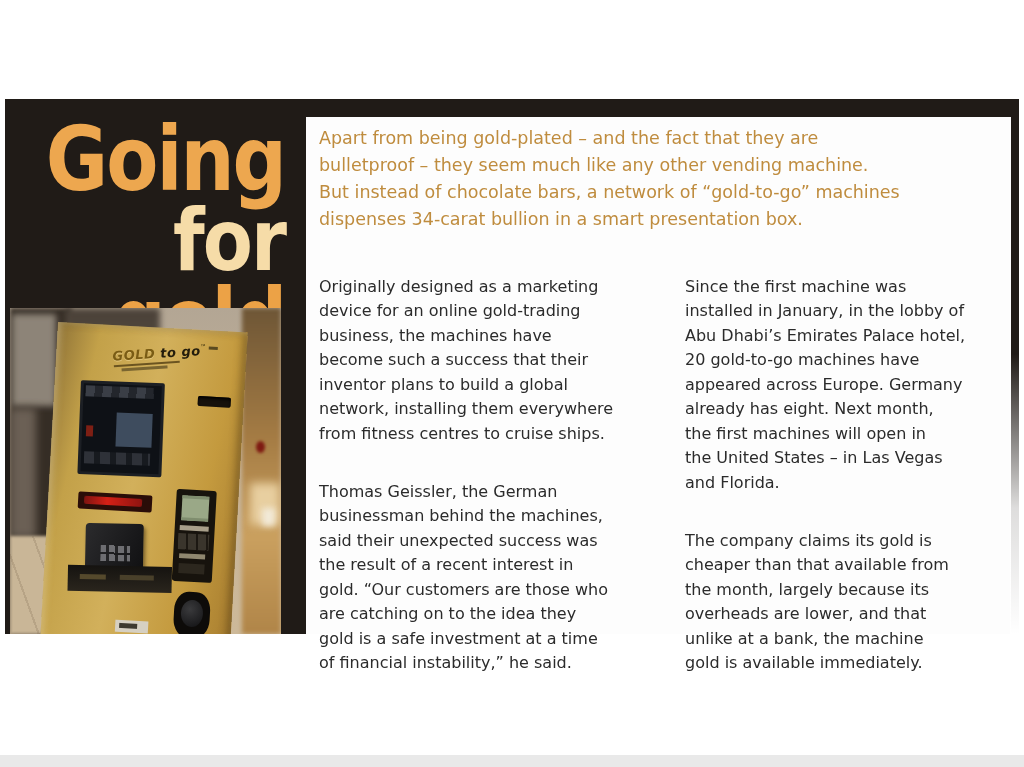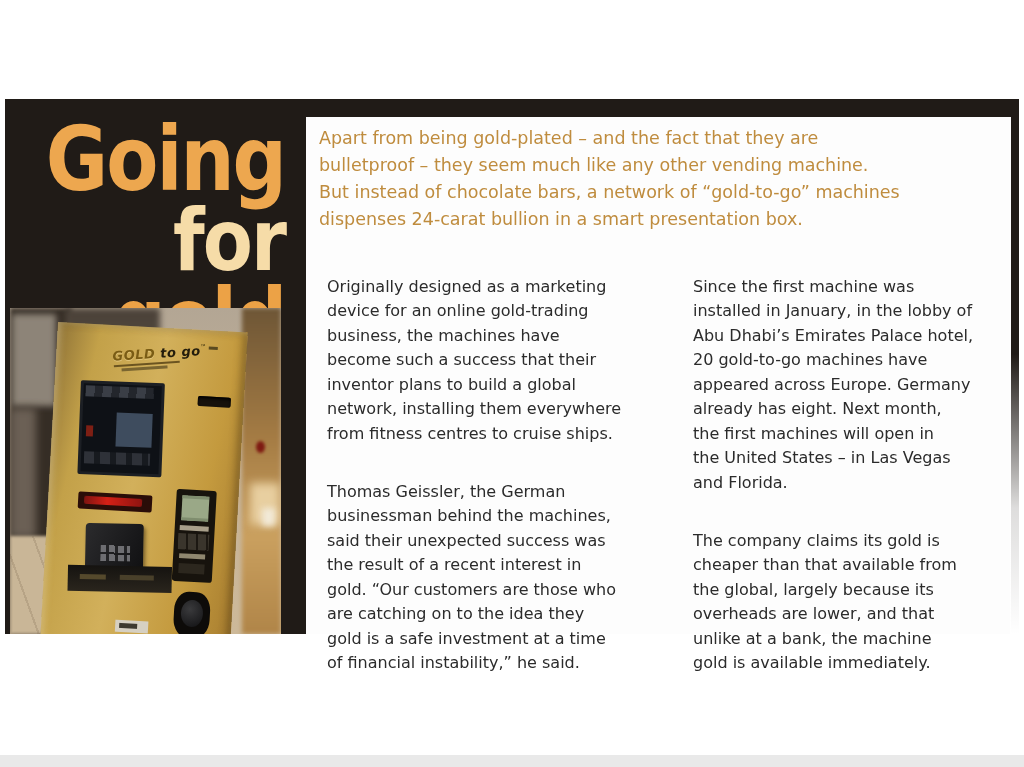--- a/index.html
+++ b/index.html
@@ -18,21 +18,21 @@
   .w-for{color:#f6dca8;}
   .w-gold{color:#eca246;}
   
   .article{position:absolute;left:301px;top:18px;width:705px;height:517px;background:#fdfdfd;}
   .intro{position:absolute;left:13px;top:8px;width:695px;font-size:17.5px;line-height:27px;
     color:#bf8c3e;white-space:pre-line;}
   .cols{position:absolute;left:13px;top:133px;width:692px;color:#2b2b2b;font-size:16px;line-height:24.5px;}
   .col{position:absolute;top:0;white-space:pre-line;}
   .col1{left:0;width:352px;}
   .col2{left:366px;width:322px;}
-  .col p{margin:0 0 9px 8px;white-space:pre-line;}
+  .col p{margin:0 0 9px 0;white-space:pre-line;}
   
   .photo{position:absolute;left:5px;top:209px;width:271px;height:326px;overflow:hidden;
     background:linear-gradient(180deg,#b3a694 0%,#c7b49a 55%,#cdb999 100%);}
   .ph{position:absolute;}
   .doorway{left:0;top:0;width:62px;height:326px;background:#352d25;filter:blur(2px);}
   .door-arch{left:2px;top:6px;width:44px;height:92px;background:#8d8478;filter:blur(3px);}
   .door-glow{left:0;top:100px;width:26px;height:130px;background:#6b6055;filter:blur(4px);}
   .mid-bg{left:55px;top:0;width:95px;height:230px;background:linear-gradient(180deg,#4a4138,#7a6c5c);filter:blur(3px);}
   .floor{left:0;top:228px;width:120px;height:98px;background:#c9b697;filter:blur(1.5px);}
   .floor-tiles{left:0;top:228px;width:120px;height:98px;opacity:.5;
@@ -176,21 +176,21 @@
         <div class="m white-label">
           <div class="m label-mark"></div>
         </div>
       </div>
     </div>
 
     <div class="article">
       <div class="intro">Apart from being gold-plated – and the fact that they are
 bulletproof – they seem much like any other vending machine.
 But instead of chocolate bars, a network of “gold-to-go” machines
-dispenses 24-carat bullion in a smart presentation box.</div>
+dispenses 34-carat bullion in a smart presentation box.</div>
       <div class="cols">
         <div class="col col1">
           <p>Originally designed as a marketing
 device for an online gold-trading
 business, the machines have
 become such a success that their
 inventor plans to build a global
 network, installing them everywhere
 from fitness centres to cruise ships.</p>
           <p>Thomas Geissler, the German
@@ -207,21 +207,21 @@
 installed in January, in the lobby of
 Abu Dhabi’s Emirates Palace hotel,
 20 gold-to-go machines have
 appeared across Europe. Germany
 already has eight. Next month,
 the first machines will open in
 the United States – in Las Vegas
 and Florida.</p>
           <p>The company claims its gold is
 cheaper than that available from
-the global, largely because its
+the month, largely because its
 overheads are lower, and that
 unlike at a bank, the machine
 gold is available immediately.</p>
         </div>
       </div>
     </div>
 
     <div class="right-strip-fade"></div>
   </div>
 

